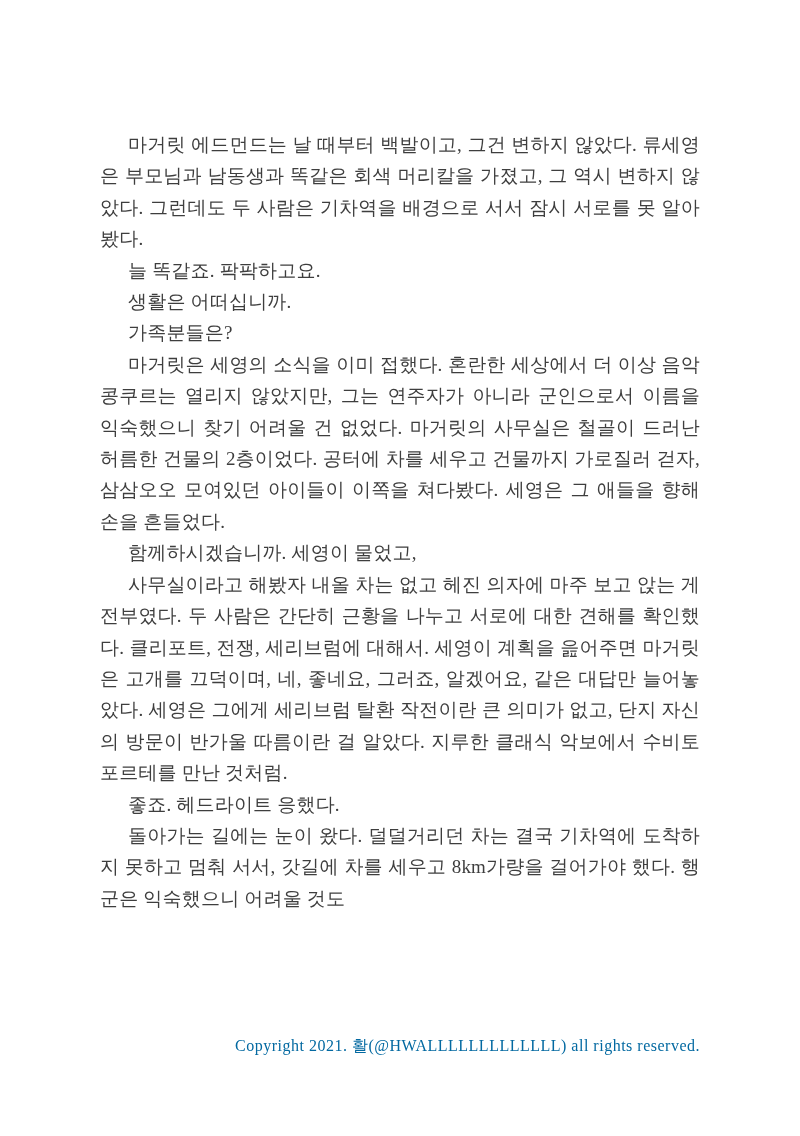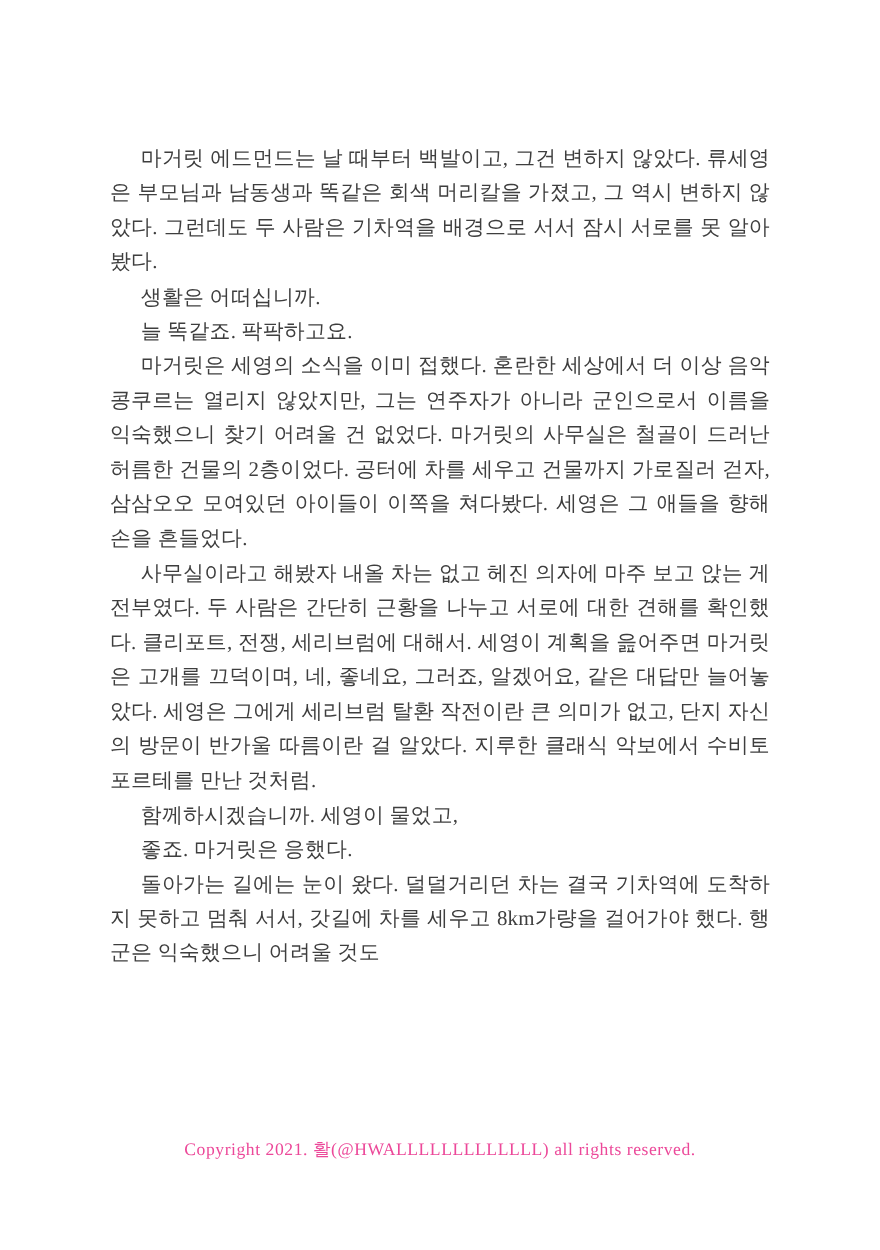--- a/index.html
+++ b/index.html
@@ -34,38 +34,39 @@
   .content p {
     margin: 0;
     padding: 0;
     text-indent: 28px;
   }
   .footer {
     position: absolute;
     left: 100px;
     top: 1036px;
     width: 600px;
-    text-align: center;
-    color: #ec4899;
+    text-align: right;
+    color: #0369a1;
     font-size: 16px;
     line-height: 20px;
     letter-spacing: 0.5px;
   }
 </style>
 </head>
 <body>
 
 <div class="page">
 
   <div class="content">
     <p>마거릿 에드먼드는 날 때부터 백발이고, 그건 변하지 않았다. 류세영은 부모님과 남동생과 똑같은 회색 머리칼을 가졌고, 그 역시 변하지 않았다. 그런데도 두 사람은 기차역을 배경으로 서서 잠시 서로를 못 알아봤다.</p>
+    <p>늘 똑같죠. 팍팍하고요.</p>
     <p>생활은 어떠십니까.</p>
-    <p>늘 똑같죠. 팍팍하고요.</p>
+    <p>가족분들은?</p>
     <p>마거릿은 세영의 소식을 이미 접했다. 혼란한 세상에서 더 이상 음악 콩쿠르는 열리지 않았지만, 그는 연주자가 아니라 군인으로서 이름을 익숙했으니 찾기 어려울 건 없었다. 마거릿의 사무실은 철골이 드러난 허름한 건물의 2층이었다. 공터에 차를 세우고 건물까지 가로질러 걷자, 삼삼오오 모여있던 아이들이 이쪽을 쳐다봤다. 세영은 그 애들을 향해 손을 흔들었다.</p>
+    <p>함께하시겠습니까. 세영이 물었고,</p>
     <p>사무실이라고 해봤자 내올 차는 없고 헤진 의자에 마주 보고 앉는 게 전부였다. 두 사람은 간단히 근황을 나누고 서로에 대한 견해를 확인했다. 클리포트, 전쟁, 세리브럼에 대해서. 세영이 계획을 읊어주면 마거릿은 고개를 끄덕이며, 네, 좋네요, 그러죠, 알겠어요, 같은 대답만 늘어놓았다. 세영은 그에게 세리브럼 탈환 작전이란 큰 의미가 없고, 단지 자신의 방문이 반가울 따름이란 걸 알았다. 지루한 클래식 악보에서 수비토 포르테를 만난 것처럼.</p>
-    <p>함께하시겠습니까. 세영이 물었고,</p>
-    <p>좋죠. 마거릿은 응했다.</p>
+    <p>좋죠. 헤드라이트 응했다.</p>
     <p>돌아가는 길에는 눈이 왔다. 덜덜거리던 차는 결국 기차역에 도착하지 못하고 멈춰 서서, 갓길에 차를 세우고 8km가량을 걸어가야 했다. 행군은 익숙했으니 어려울 것도</p>
   </div>
 
   <div class="footer">Copyright 2021. 활(@HWALLLLLLLLLLLLL) all rights reserved.</div>
 
 </div>
 
 </body></html>

